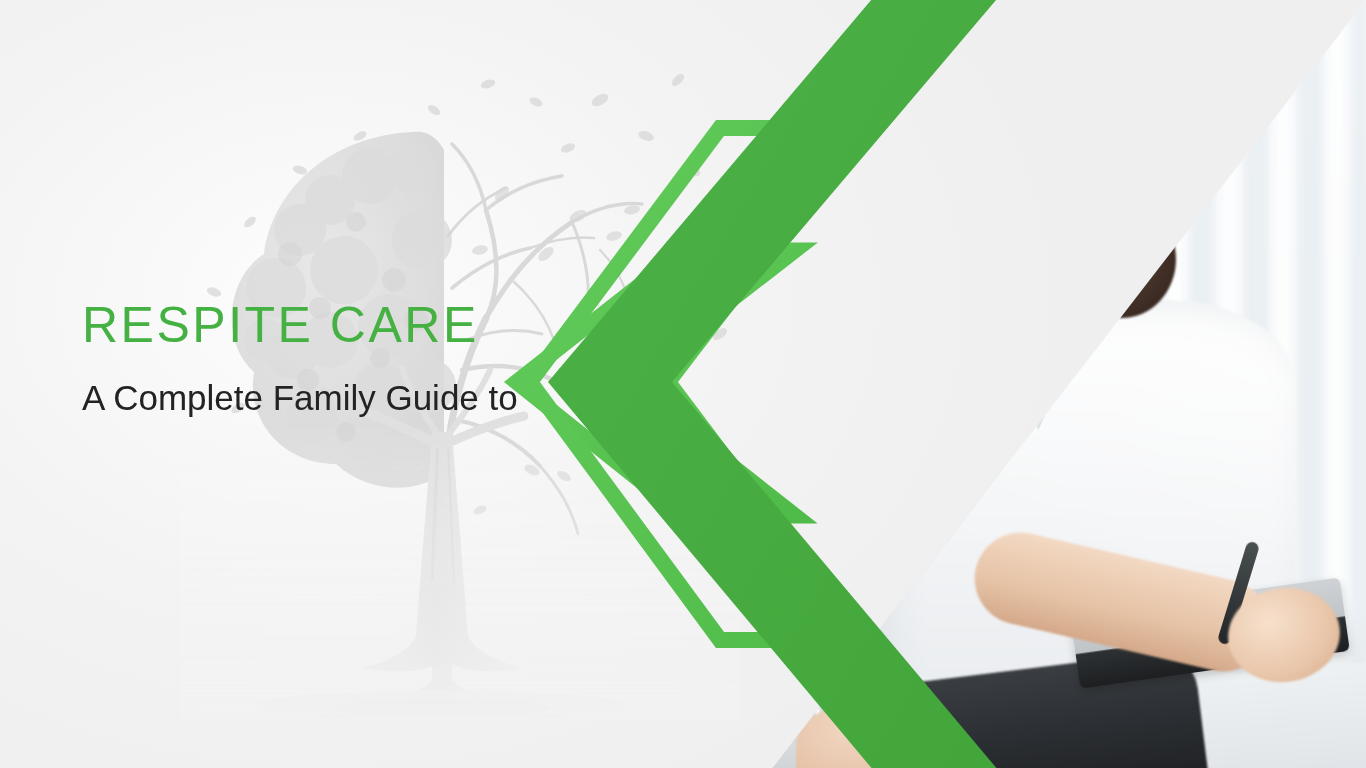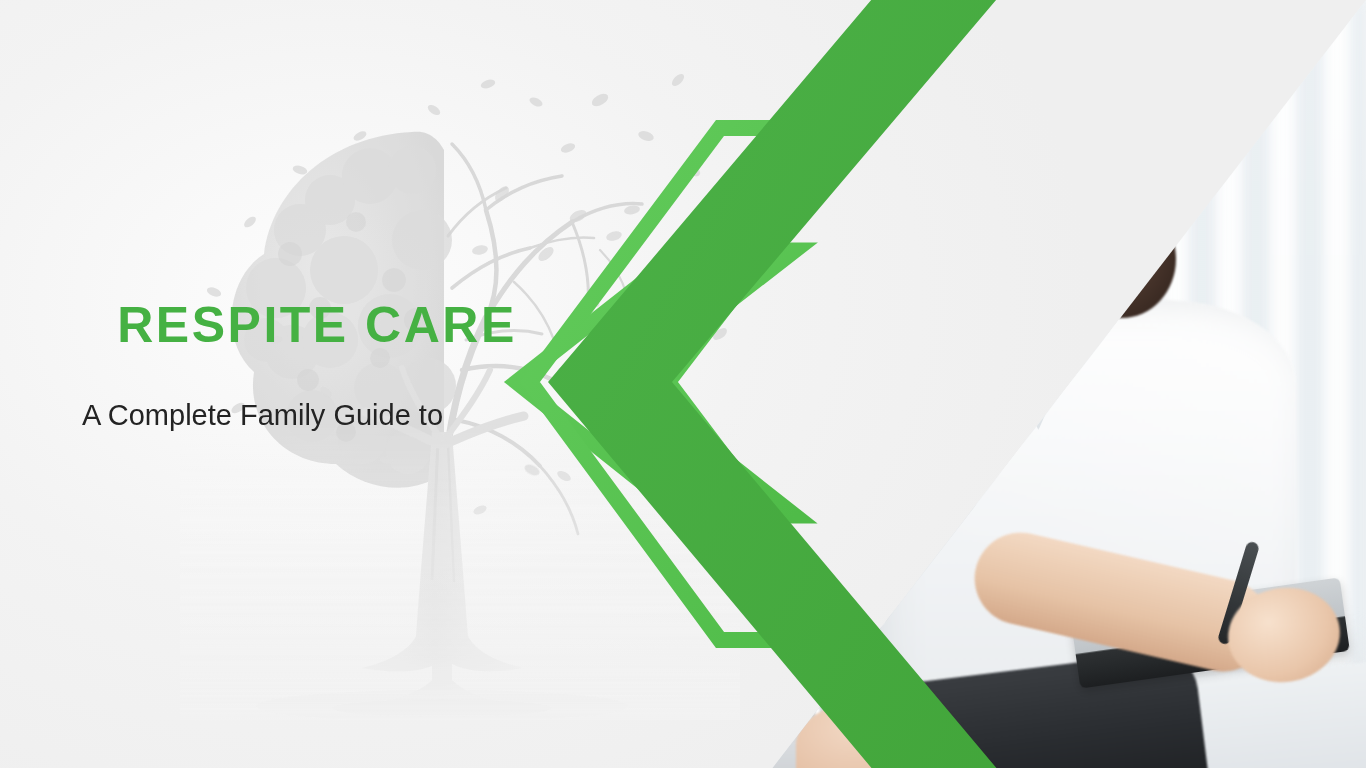--- a/index.html
+++ b/index.html
@@ -261,30 +261,29 @@
   }
   .chevrons svg{ width:100%; height:100%; display:block; }
 
   
   .text-block{
     position:absolute; left:82px; top:300px; width:470px;
     z-index:6;
   }
   .headline{
     font-size:50px;
-    font-weight:700;
+    font-weight:400;
     letter-spacing:2.5px;
     line-height:1;
     color:#45b143;
     white-space:nowrap;
-    text-align:center;
   }
   .subline{
-    margin-top:45px;
-    font-size:29px;
+    margin-top:23px;
+    font-size:35px;
     font-weight:400;
     line-height:1.42;
     color:#232323;
   }
   .subline .l2{ display:block; }
 </style>
 </head>
 <body>
 
 <div class="banner">

